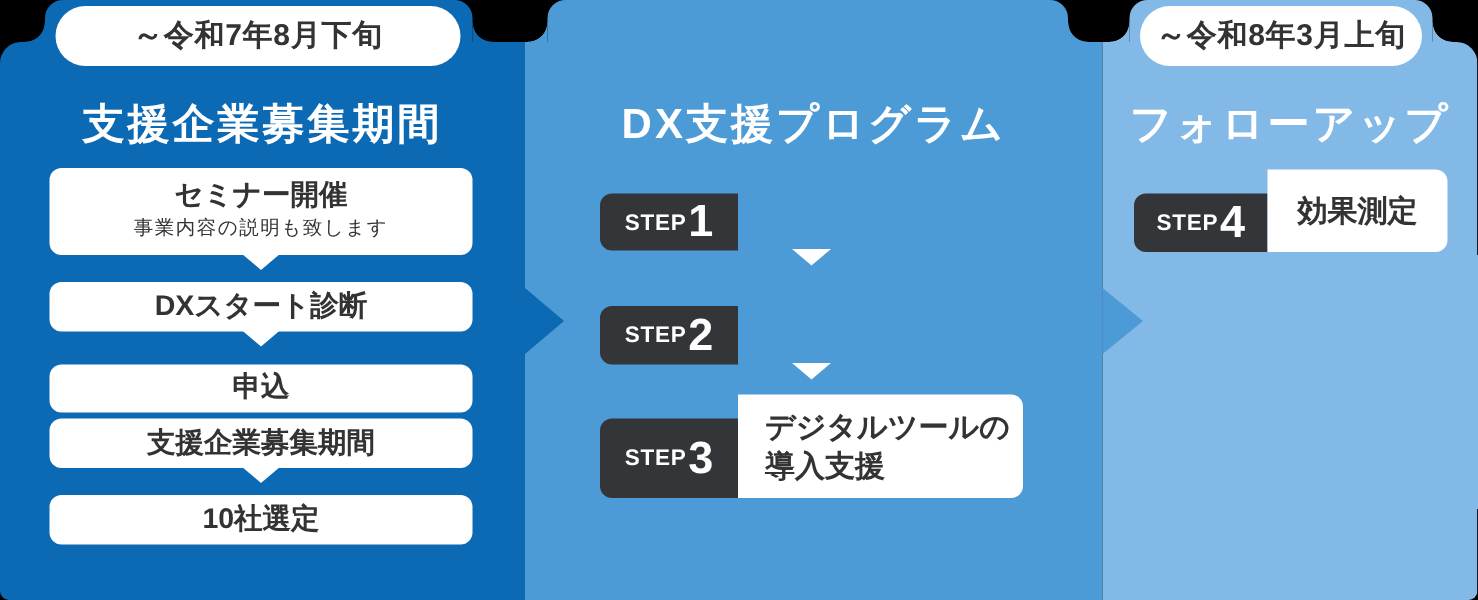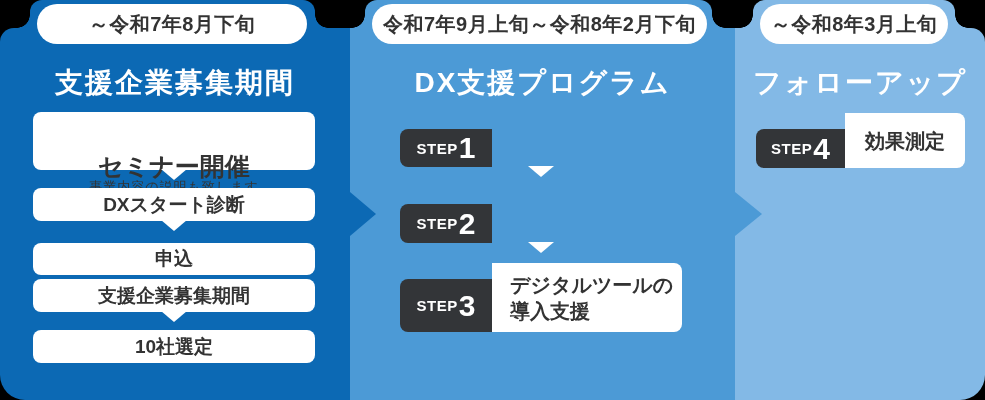--- a/index.html
+++ b/index.html
@@ -1,21 +1,20 @@
 <!DOCTYPE html>
 <html><head>
 <meta charset="utf-8">
 <style>
   * { margin:0; padding:0; box-sizing:border-box; }
   html,body { background:#000; }
   .canvas {
     position:relative; width:985px; height:400px; background:#000;
     overflow:hidden;
     font-family:"Liberation Sans","DejaVu Sans",sans-serif;
-    border-radius:25px;
   }
   
   .phase-body { position:absolute; top:28px; height:372px; }
   .body-1 { left:0;   width:350px; background:var(--c1); border-radius:14px 0 0 6px; }
   .body-2 { left:350px; width:385px; background:var(--c2); }
   .body-3 { left:735px; width:250px; background:var(--c3); border-radius:0 14px 6px 0; }
   
   .tab { position:absolute; top:0; height:34px; border-radius:12px 12px 0 0; }
   .tab-1 { left:30px;  width:285px; background:var(--c1); }
   .tab-2 { left:365px; width:347px; background:var(--c2); }
@@ -43,21 +42,21 @@
   }
   .t1 { left:0;     width:350px; }
   .t2 { left:350px; width:385px; }
   .t3 { left:735px; width:250px; }
   
   .wbox {
     position:absolute; left:33px; width:282px; background:#fff; border-radius:8px;
     color:var(--txt); font-weight:bold; text-align:center;
   }
   .wb-1 { top:112px; height:58px; padding-top:7px; }
-  .wb-1 .main { font-size:25px; line-height:24px;margin-top:35px; }
+  .wb-1 .main { font-size:19px; line-height:24px; }
   .wb-1 .sub  { font-size:13px; line-height:17px; font-weight:normal; letter-spacing:1px; }
   .wb-2 { top:188px; height:33px; line-height:33px; font-size:19px; }
   .wb-3 { top:243px; height:32px; line-height:32px; font-size:19px; }
   .wb-4 { top:279px; height:33px; line-height:33px; font-size:19px; }
   .wb-5 { top:330px; height:33px; line-height:33px; font-size:19px; }
   
   .tri {
     position:absolute; width:0; height:0;
     border-left:13px solid transparent; border-right:13px solid transparent;
     border-top:11px solid #fff;
@@ -108,21 +107,20 @@
   <div class="flare f1" style="left:17px"></div>
   <div class="flare right f1" style="left:315px"></div>
   <div class="tab tab-2"></div>
   <div class="flare f2" style="left:352px"></div>
   <div class="flare right f2" style="left:712px"></div>
   <div class="tab tab-3"></div>
   <div class="flare f3" style="left:740px"></div>
   <div class="flare right f3" style="left:955px"></div>
 
   <div class="pill pill-1">～令和7年8月下旬</div>
-  <div class="pill pill-2">令和7年9月上旬～令和8年2月下旬</div>
   <div class="pill pill-3">～令和8年3月上旬</div>
 
   <div class="ptitle t1">支援企業募集期間</div>
   <div class="ptitle t2">DX支援プログラム</div>
   <div class="ptitle t3">フォローアップ</div>
 
   <div class="wbox wb-1">
     <div class="main">セミナー開催</div>
     <div class="sub">事業内容の説明も致します</div>
   </div>

